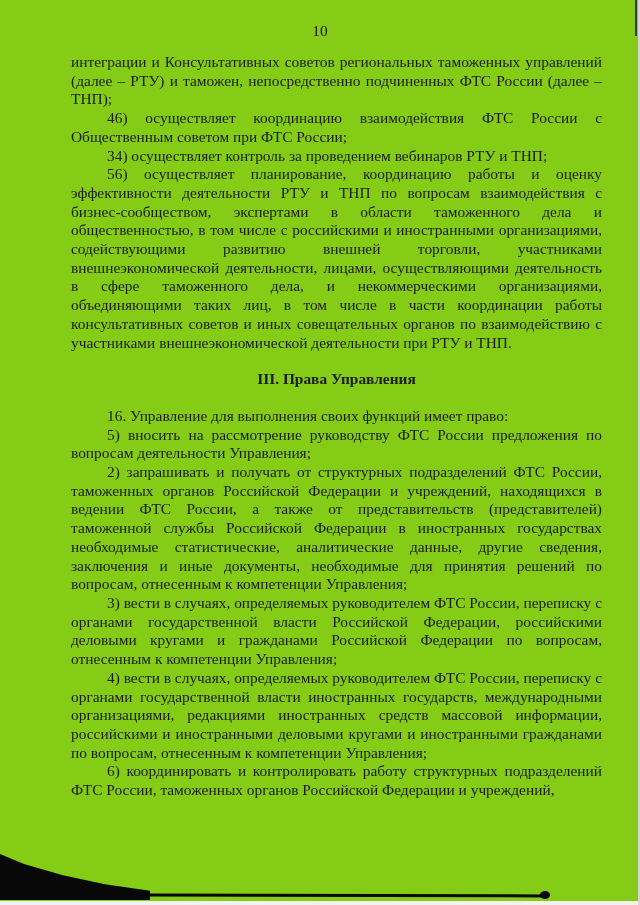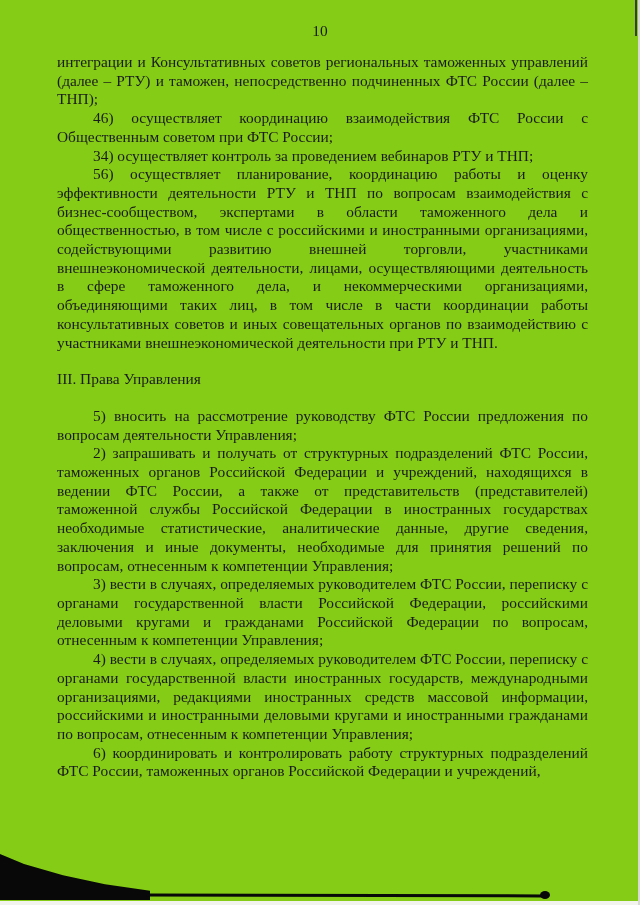--- a/index.html
+++ b/index.html
@@ -22,38 +22,39 @@
     top: 22px;
     left: 0;
     width: 100%;
     text-align: center;
     font-size: 15.4px;
     color: #1b1b1b;
   }
   .content {
     position: absolute;
     top: 53px;
-    left: 57px;
+    left: 71px;
     width: 531px;
     font-size: 15.4px;
     line-height: 18.7px;
     text-align: justify;
     text-justify: inter-word;
   }
   .content p {
     margin: 0;
     padding: 0;
   }
   .content p.indent {
     text-indent: 36px;
   }
   .heading {
     margin: 18px 0 18px 0;
     font-size: 15.4px;
-    font-weight: normal;
+    font-weight: bold;
+    text-align: center;
     text-indent: 0;
   }
   
   .artifact {
     position: absolute;
     background: #080808;
   }
   .artifact-bottom-wedge {
     left: 0;
     bottom: 5px;
@@ -110,20 +111,21 @@
 
     <p class="indent">46) осуществляет координацию взаимодействия ФТС России с Общественным советом при ФТС России;</p>
 
 
     <p class="indent">34) осуществляет контроль за проведением вебинаров РТУ и ТНП;</p>
 
     <p class="indent">56) осуществляет планирование, координацию работы и оценку эффективности деятельности РТУ и ТНП по вопросам взаимодействия с бизнес-сообществом, экспертами в области таможенного дела и общественностью, в том числе с российскими и иностранными организациями, содействующими развитию внешней торговли, участниками внешнеэкономической деятельности, лицами, осуществляющими деятельность в сфере таможенного дела, и некоммерческими организациями, объединяющими таких лиц, в том числе в части координации работы консультативных советов и иных совещательных органов по взаимодействию с участниками внешнеэкономической деятельности при РТУ и ТНП.</p>
 
     <h3 class="heading">III. Права Управления</h3>
 
+    <p class="indent">16. Управление для выполнения своих функций имеет право:</p>
 
     <p class="indent">5) вносить на рассмотрение руководству ФТС России предложения по вопросам деятельности Управления;</p>
 
     <p class="indent">2) запрашивать и получать от структурных подразделений ФТС России, таможенных органов Российской Федерации и учреждений, находящихся в ведении ФТС России, а также от представительств (представителей) таможенной службы Российской Федерации в иностранных государствах необходимые статистические, аналитические данные, другие сведения, заключения и иные документы, необходимые для принятия решений по вопросам, отнесенным к компетенции Управления;</p>
 
     <p class="indent">3) вести в случаях, определяемых руководителем ФТС России, переписку с органами государственной власти Российской Федерации, российскими деловыми кругами и гражданами Российской Федерации по вопросам, отнесенным к компетенции Управления;</p>
 
     <p class="indent">4) вести в случаях, определяемых руководителем ФТС России, переписку с органами государственной власти иностранных государств, международными организациями, редакциями иностранных средств массовой информации, российскими и иностранными деловыми кругами и иностранными гражданами по вопросам, отнесенным к компетенции Управления;</p>
 
 

